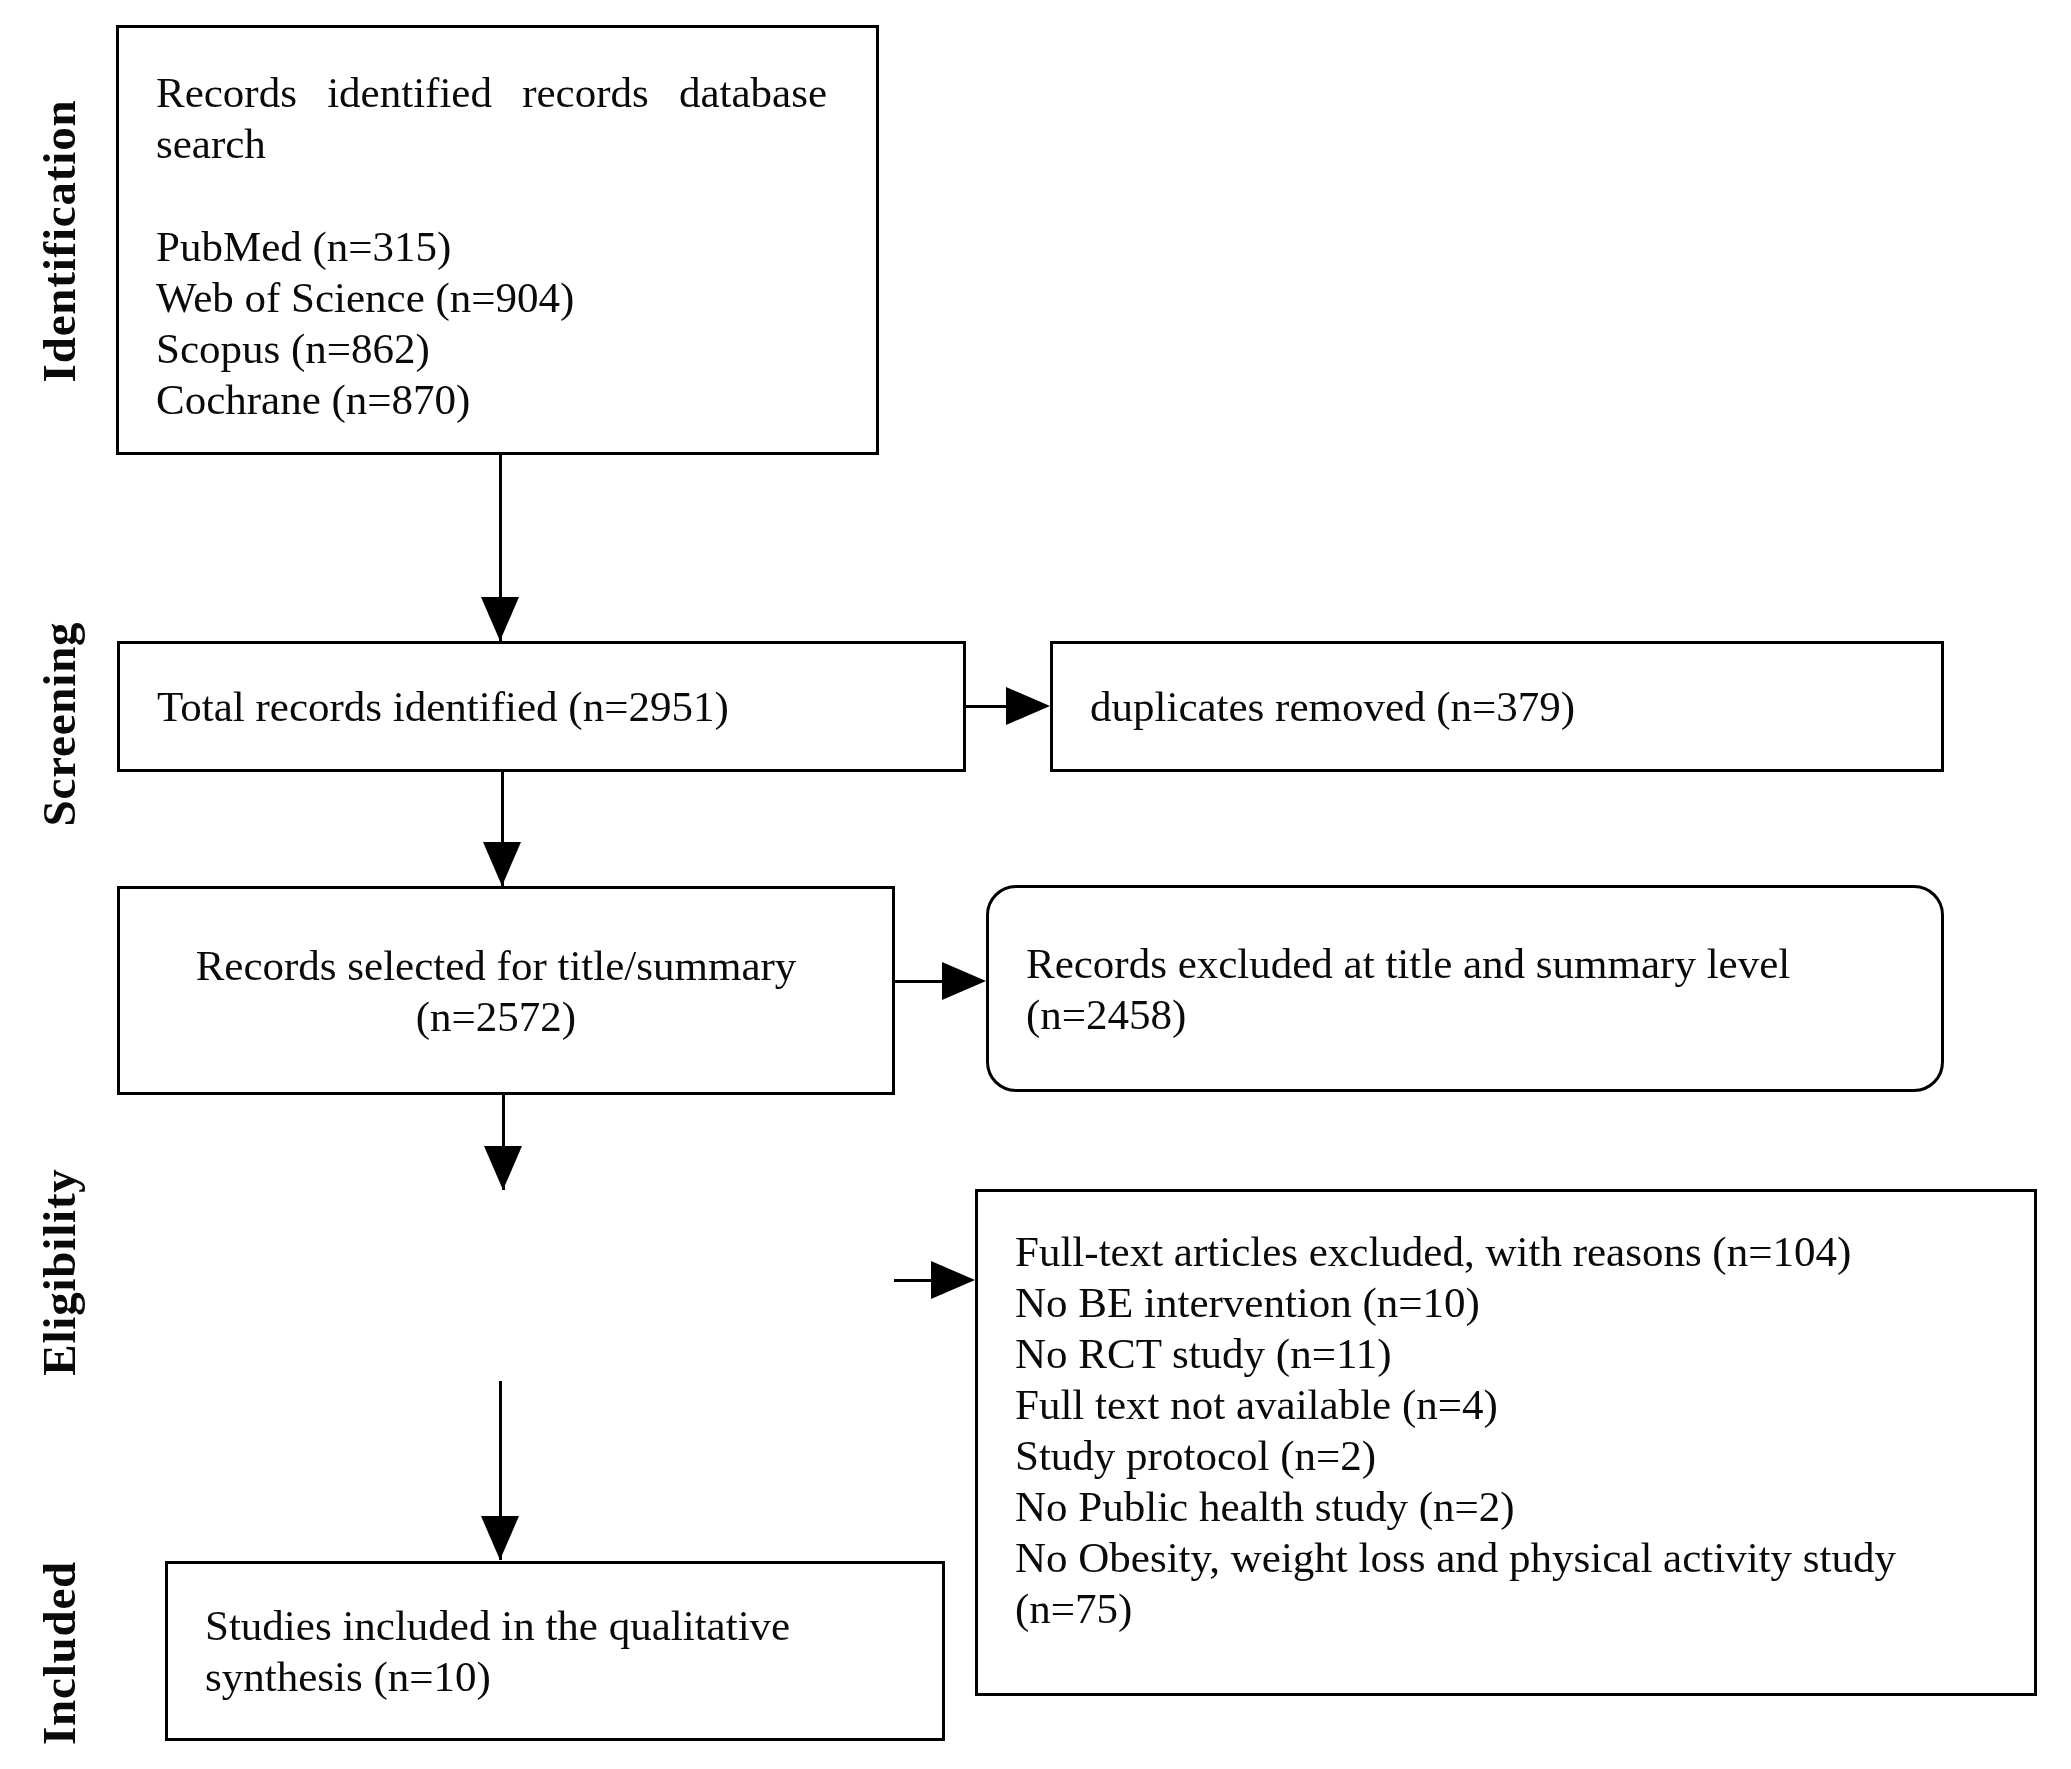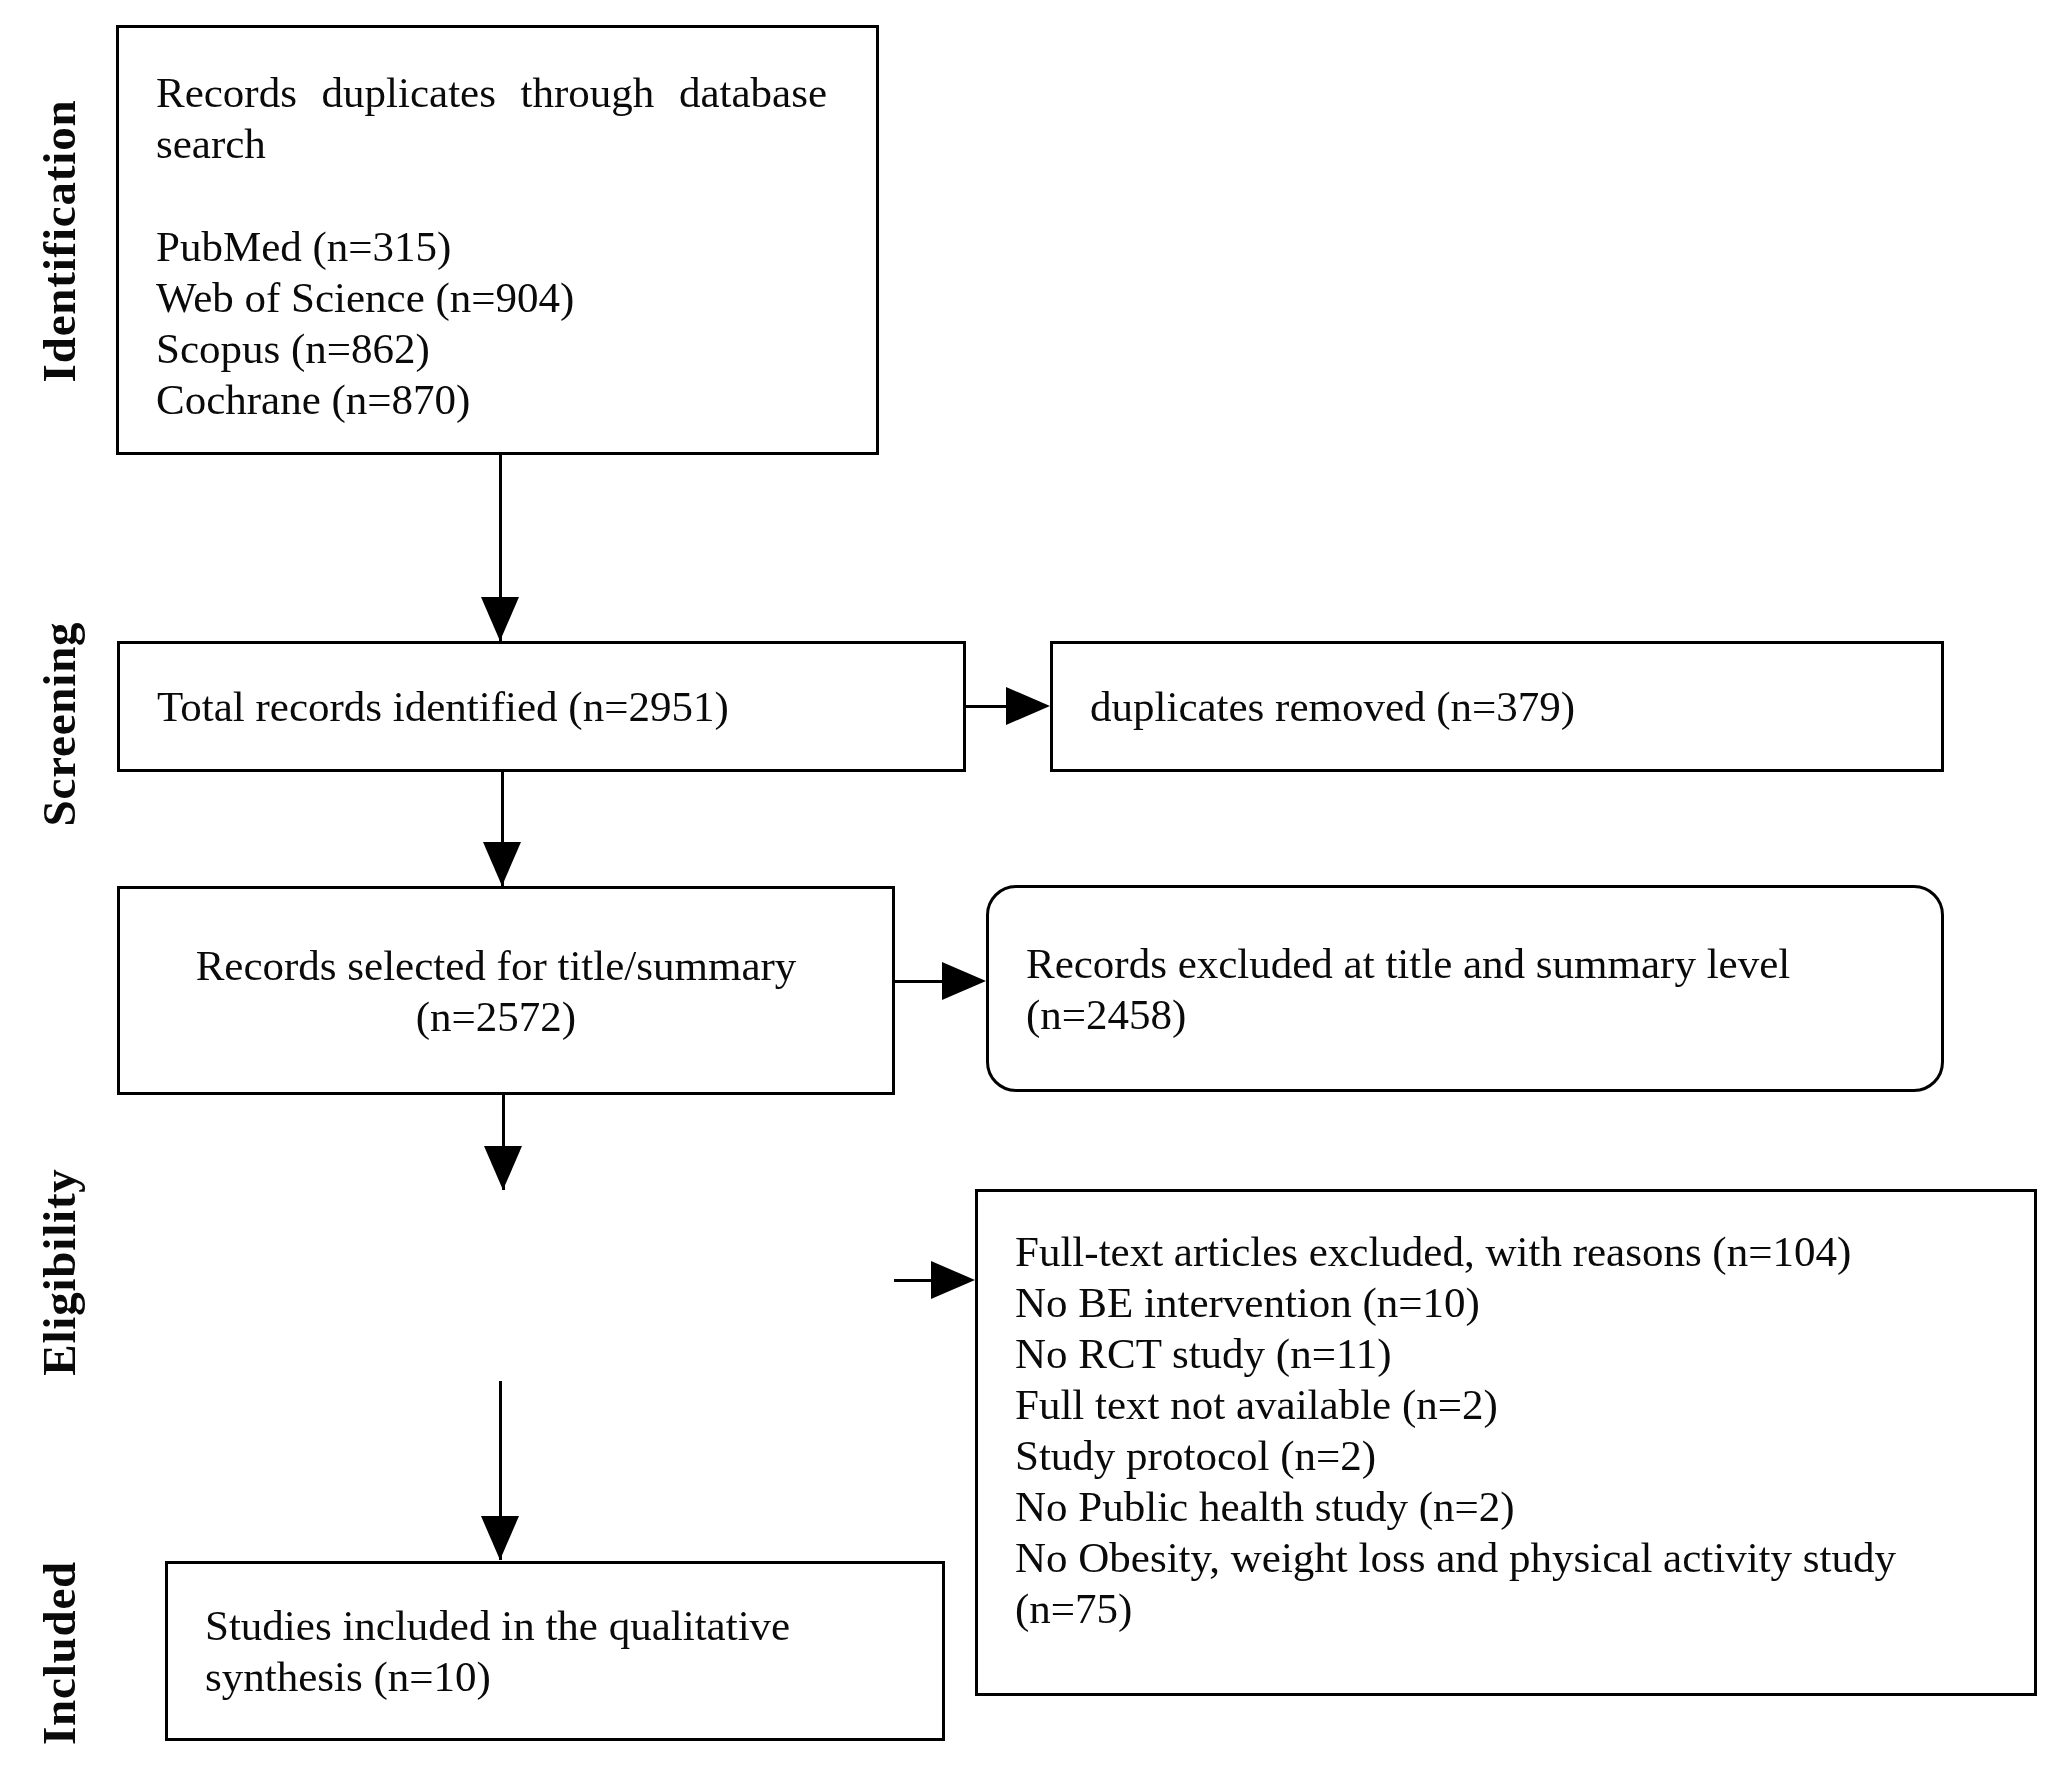--- a/index.html
+++ b/index.html
@@ -84,21 +84,21 @@
 <body>
 
 <div class="canvas">
 
   <div class="stage-label" style="left:59px; top:241px;">Identification</div>
   <div class="stage-label" style="left:59px; top:724px;">Screening</div>
   <div class="stage-label" style="left:59px; top:1272px;">Eligibility</div>
   <div class="stage-label" style="left:59px; top:1653px;">Included</div>
 
   <div class="box" id="box-database-search">
-    <p class="just">Records duplicates through database search</p>
+    <p class="just">Records identified records database search</p>
     <div class="gap"></div>
     <div>PubMed (n=315)</div>
     <div>Web of Science (n=904)</div>
     <div>Scopus (n=862)</div>
     <div>Cochrane (n=870)</div>
   </div>
 
   <div class="box center" id="box-total-records">
     <div class="pad">Total records identified (n=2951)</div>
   </div>
@@ -110,21 +110,21 @@
     <div class="pad">Records selected for title/summary (n=2572)</div>
   </div>
   <div class="box center" id="box-excluded-title">
     <div class="pad">Records excluded at title and summary level (n=2458)</div>
   </div>
 
   <div class="box" id="box-excluded-fulltext">
     <div>Full-text articles excluded, with reasons (n=104)</div>
     <div>No BE intervention (n=10)</div>
     <div>No RCT study (n=11)</div>
-    <div>Full text not available (n=2)</div>
+    <div>Full text not available (n=4)</div>
     <div>Study protocol (n=2)</div>
     <div>No Public health study (n=2)</div>
     <div>No Obesity, weight loss and physical activity study (n=75)</div>
   </div>
 
   <div class="box center" id="box-included">
     <div class="pad">Studies included in the qualitative synthesis (n=10)</div>
   </div>
 
   <div>

